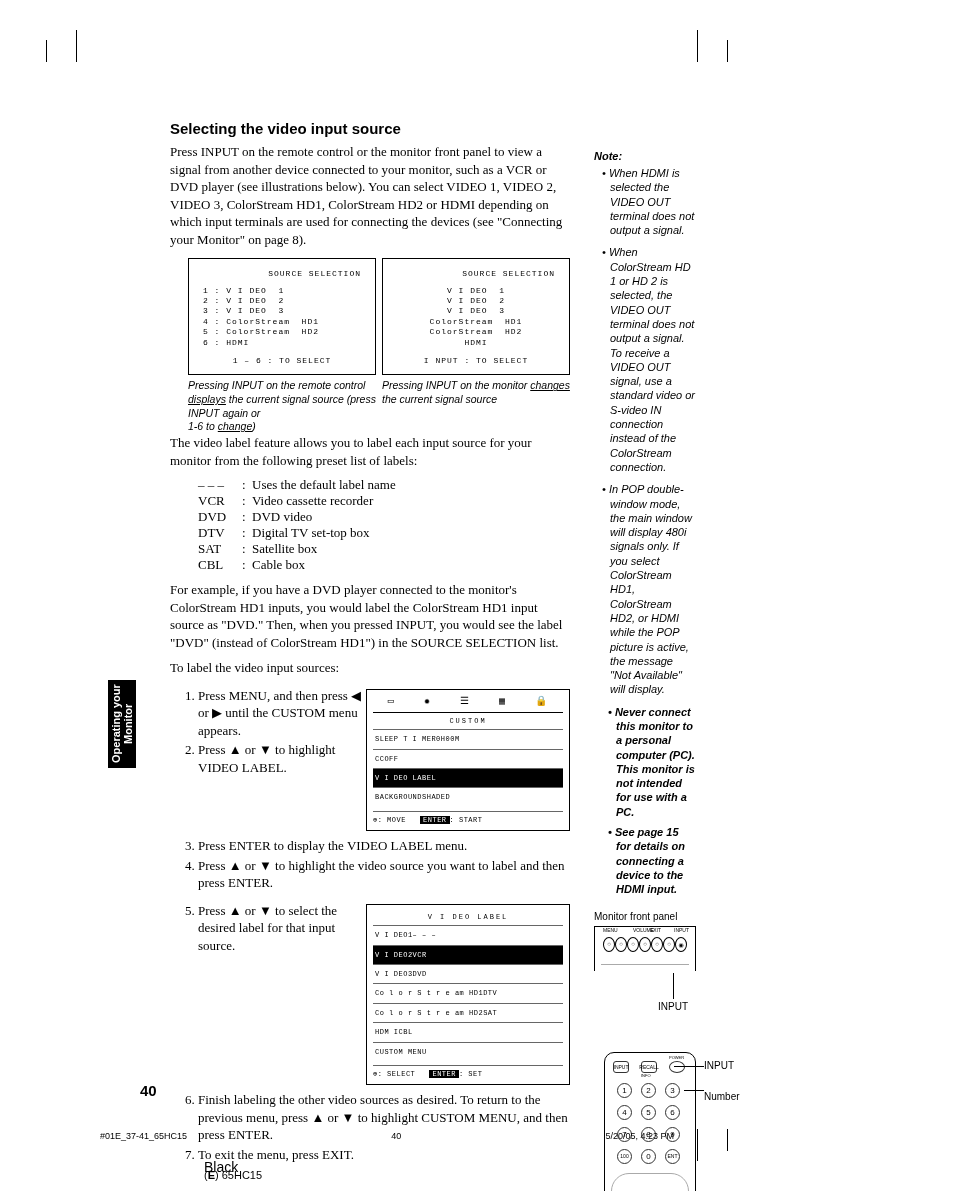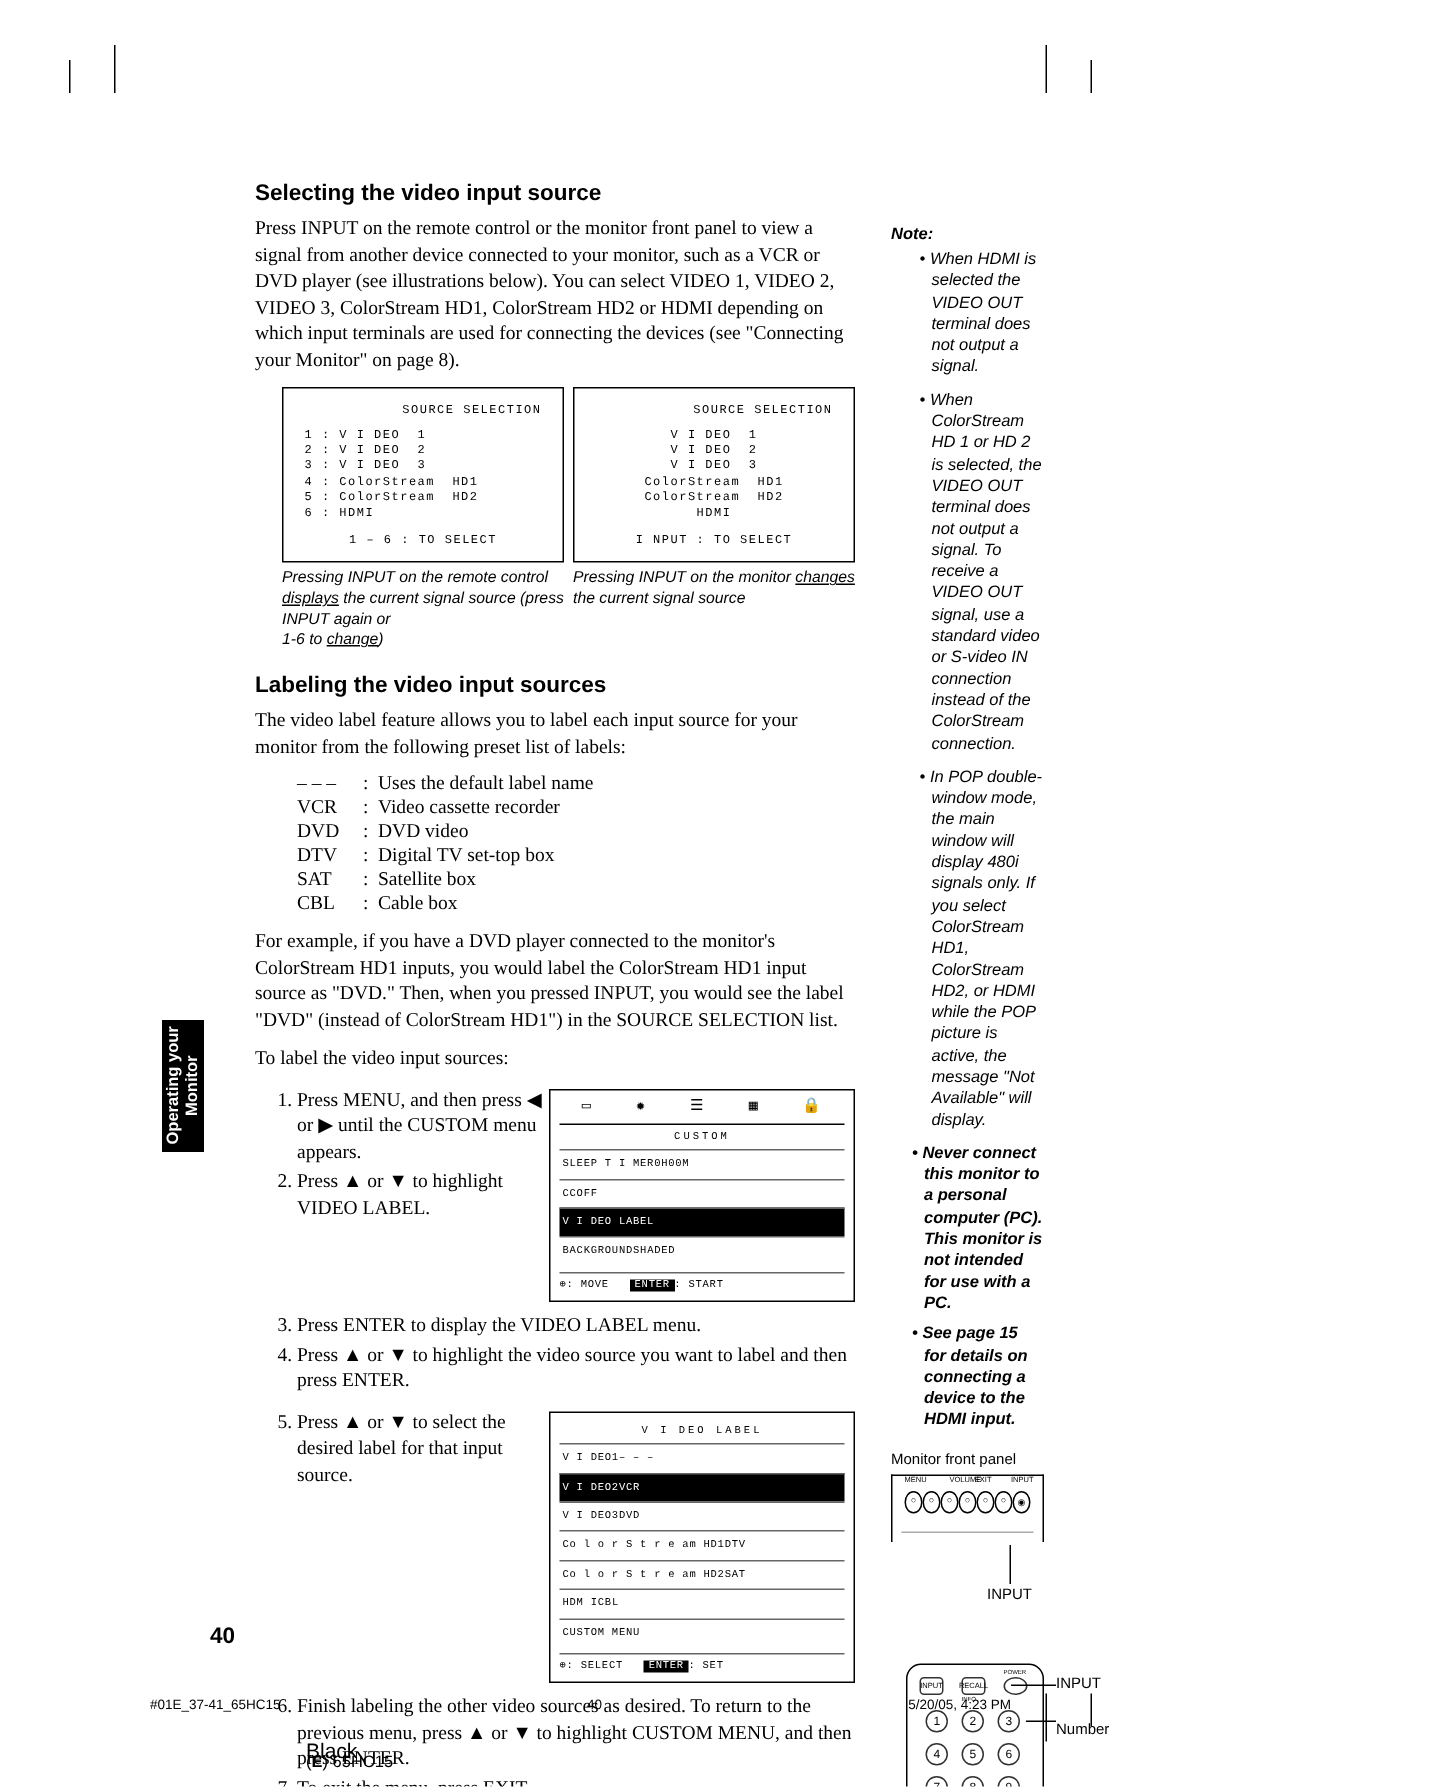--- a/index.html
+++ b/index.html
@@ -77,21 +77,21 @@
     margin: 4px 0 4px auto;
   }
   .menu-icons { display: flex; justify-content: space-around; border-bottom: 1px solid #000; padding-bottom: 4px; margin-bottom: 4px; font-size: 10px; }
   .menu-title { text-align: center; margin: 2px 0 4px 0; letter-spacing: 2px; }
   .menu-row { display: flex; justify-content: flex-start; border-top: 1px solid #666; padding: 5px 2px; }
   .menu-row.hl { background: #000; color: #fff; }
   .menu-foot { border-top: 1px solid #666; padding-top: 4px; margin-top: 4px; }
   .menu-foot-btn { background: #000; color: #fff; padding: 0 3px; }
 
   .note-head { font-weight: bold; font-style: italic; font-size: 11px; margin-bottom: 4px; }
-  .note-item { font-style: italic; margin: 0 0 8px 19px; padding-left: 8px; text-indent: -8px; line-height: 1.3; }
+  .note-item { font-style: italic; margin: 0 0 8px 8px; padding-left: 8px; text-indent: -8px; line-height: 1.3; }
   .note-strong-head { font-weight: bold; font-style: italic; font-size: 11px; margin: 10px 0 4px 0; line-height: 1.3; }
   .note-strong { font-weight: bold; font-style: italic; margin: 0 0 6px 14px; padding-left: 8px; text-indent: -8px; line-height: 1.3; font-size: 11px; }
   .panel-label { font-family: Arial, sans-serif; font-size: 10px; margin: 14px 0 4px 0; }
 
   .front-panel {
     border: 1px solid #000;
     border-bottom: none;
     height: 44px;
     position: relative;
     margin-bottom: 2px;
@@ -220,21 +220,20 @@
       <div class="caption-row" style="margin-left:18px;">
         <div>
           <span>Pressing INPUT on the remote control </span><u>displays</u><span> the current signal source (press INPUT again or</span><br>
           <span>1-6 to </span><u>change</u><span>)</span>
         </div>
         <div>
           <span>Pressing INPUT on the monitor </span><u>changes</u><span> the current signal source</span>
         </div>
       </div>
 
-      <h2 style="margin-top:14px">Labeling the video input sources</h2>
       <p>The video label feature allows you to label each input source for your monitor from the following preset list of labels:</p>
 
       <div class="label-list">
         <div>
             <span class="abbr">– – –</span>
             <span class="sep">:</span>
             <span>Uses the default label name</span>
           </div>
         <div>
             <span class="abbr">VCR</span>

